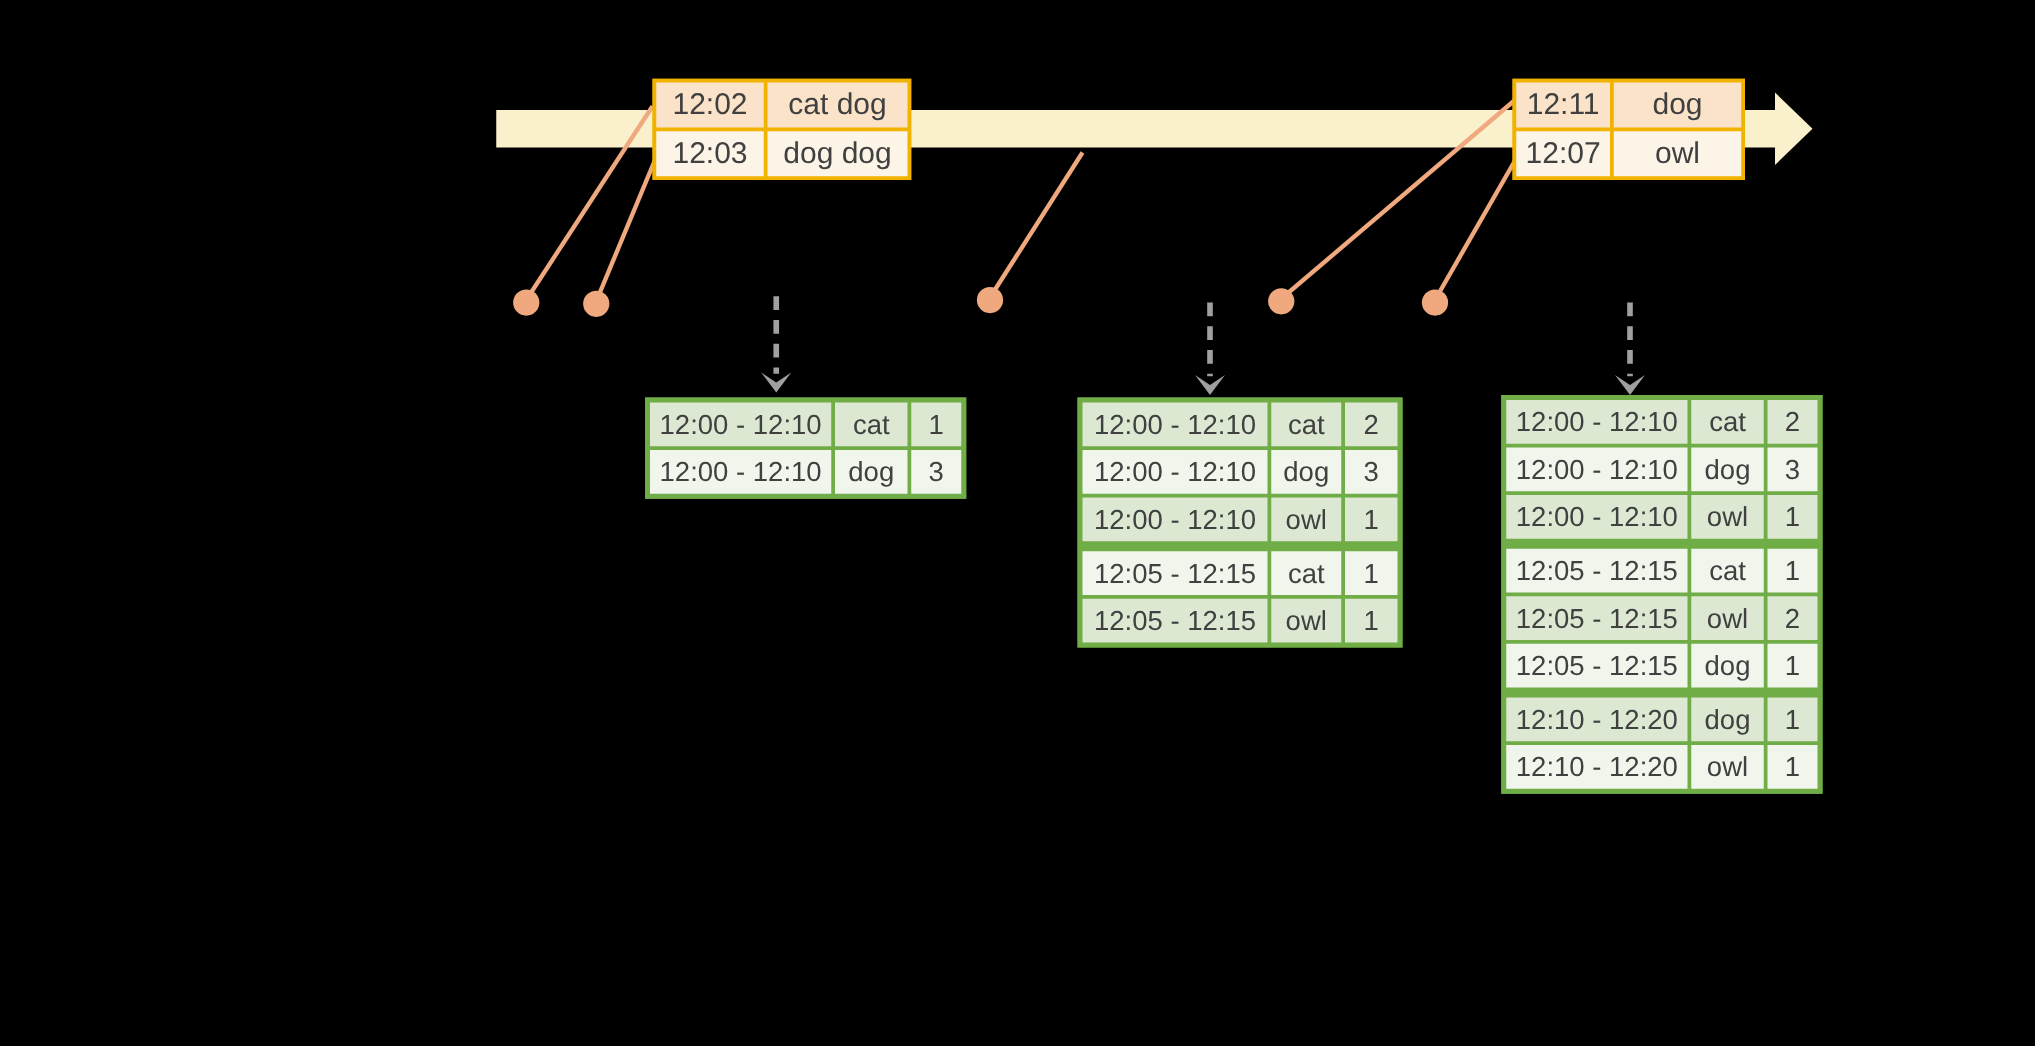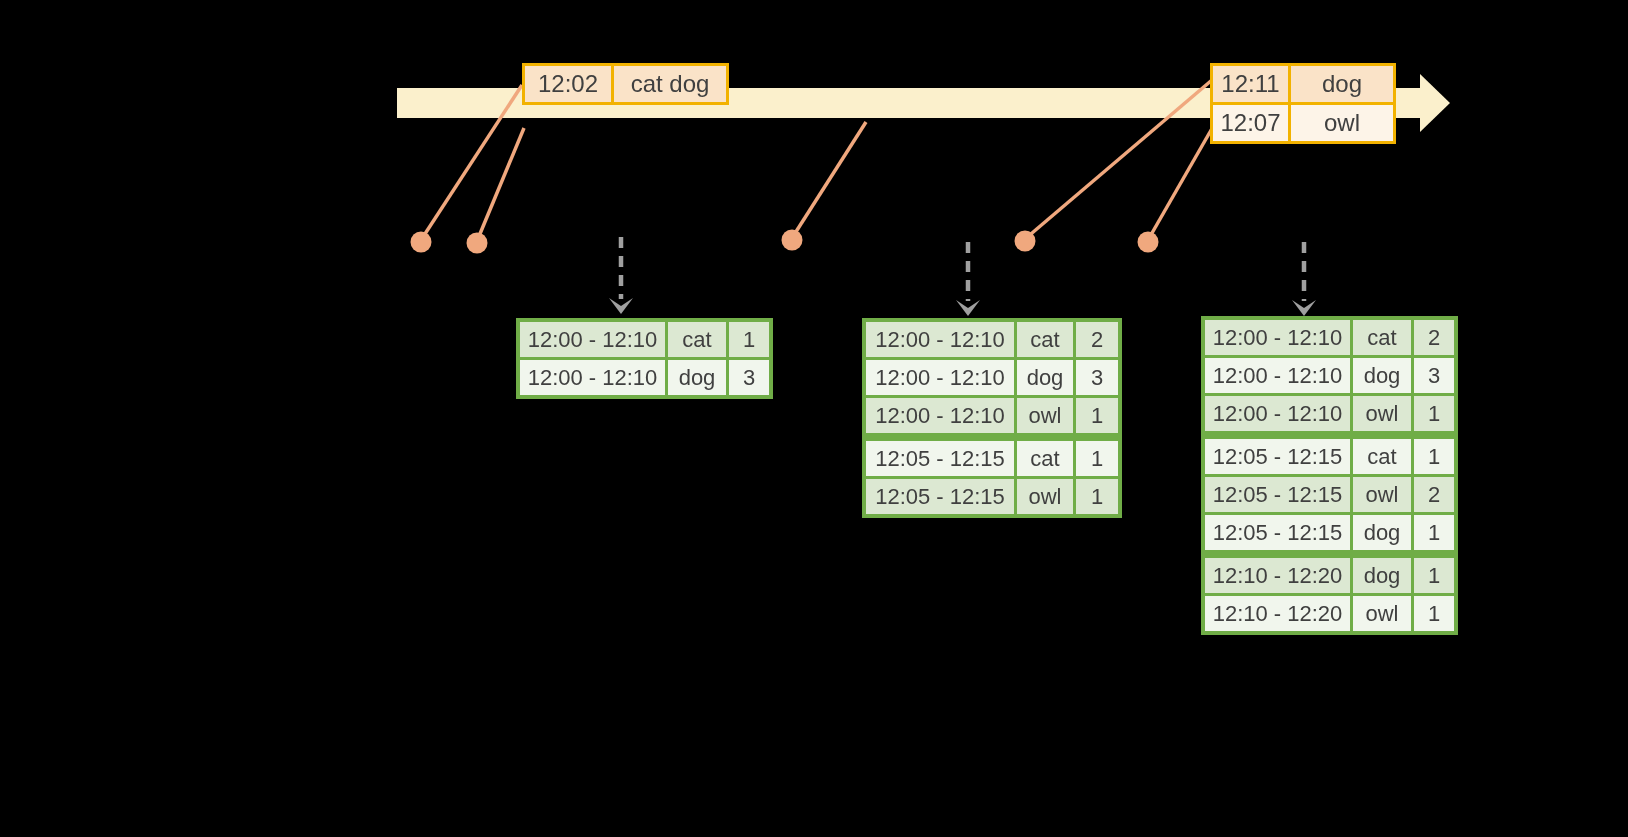--- a/index.html
+++ b/index.html
@@ -61,20 +61,24 @@
     </g>
     <polygon points="609,298 621,306 633,298 621,314" fill="#A0A0A0"></polygon>
     <polygon points="956,300 968,308 980,300 968,316" fill="#A0A0A0"></polygon>
     <polygon points="1292,300 1304,308 1316,300 1304,316" fill="#A0A0A0"></polygon>
   </svg>
 
   <div class="etable" style="left:522px;top:63px;">
     <div class="erow cols-e1">
       <div class="cell fill-peach-dark">12:02</div>
       <div class="cell fill-peach-dark">cat dog</div>
+    </div>
+    <div class="erow cols-e1">
+      <div class="cell fill-peach-light">12:03</div>
+      <div class="cell fill-peach-light">dog dog</div>
     </div>
   </div>
 
 
   <div class="etable" style="left:1210px;top:63px;justify-content:flex-end;">
     <div class="erow cols-e3">
       <div class="cell fill-peach-dark">12:11</div>
       <div class="cell fill-peach-dark">dog</div>
     </div>
     <div class="erow cols-e3">

